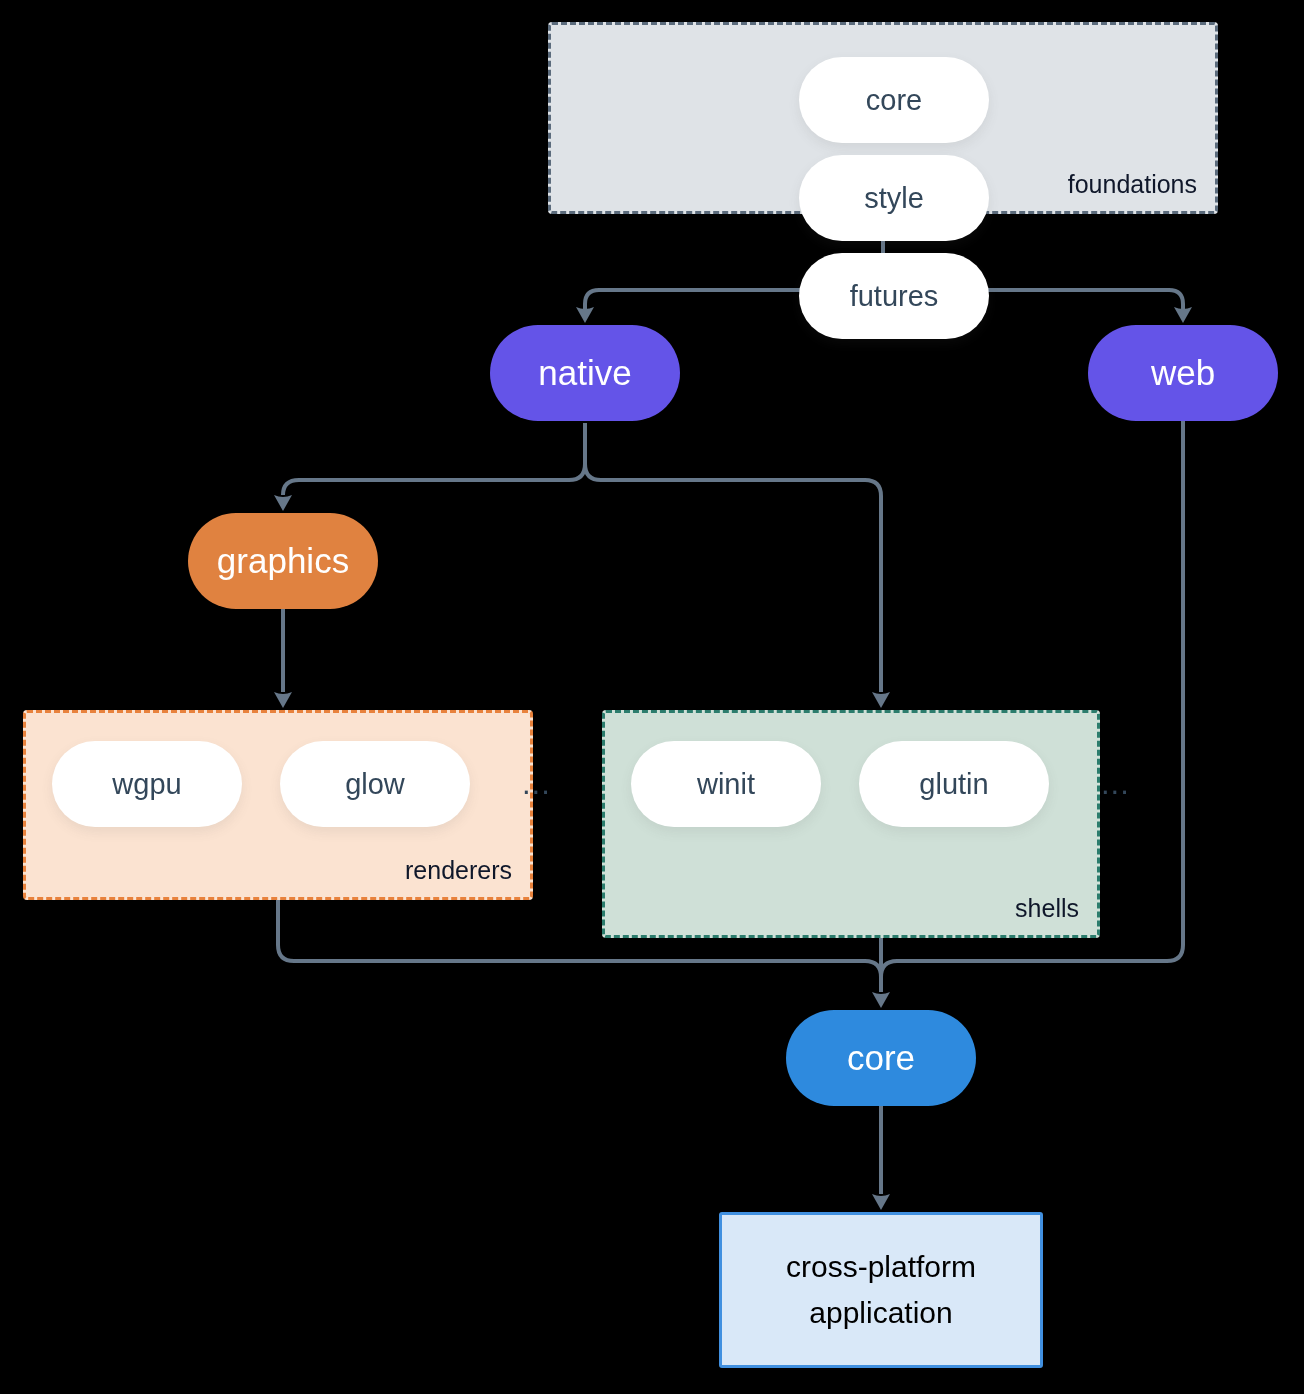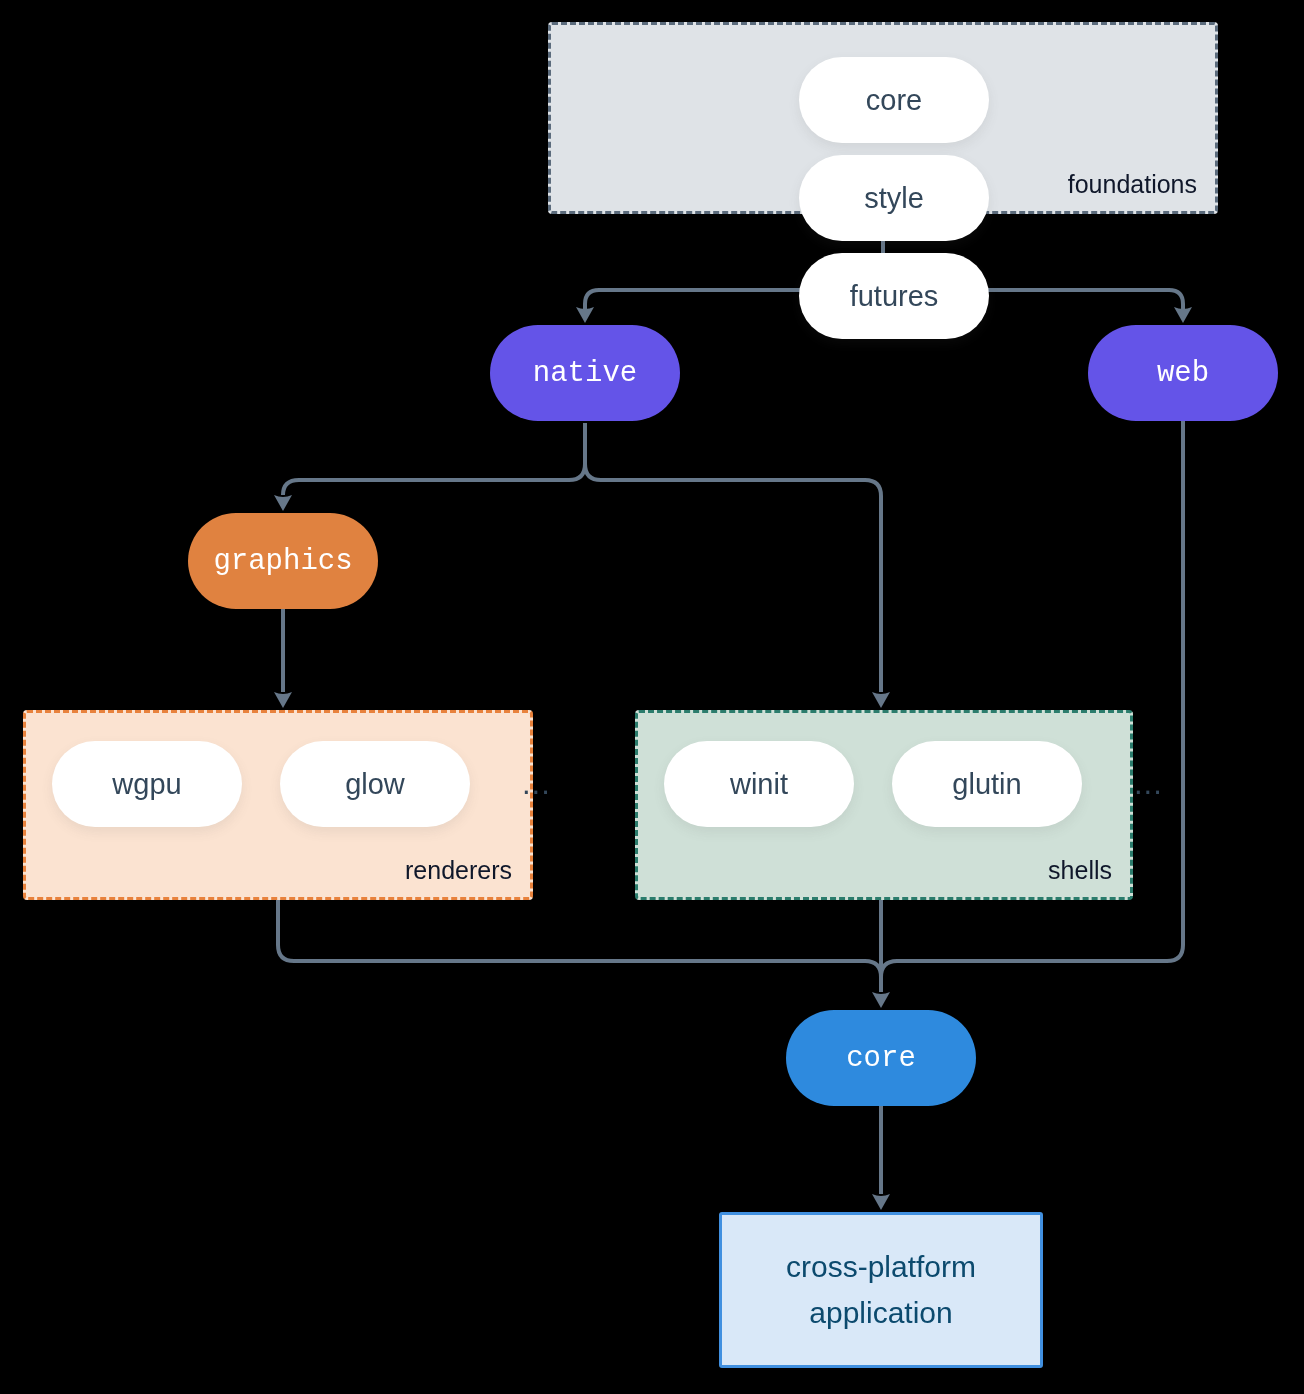--- a/index.html
+++ b/index.html
@@ -7,21 +7,21 @@
     position:relative;width:1304px;height:1394px;background:#000000;
     font-family:"Liberation Sans",sans-serif;overflow:hidden;
   }
   .connectors{position:absolute;left:0;top:0;width:1304px;height:1394px;}
   .edge{fill:none;stroke:#667789;stroke-width:4;}
   .arrowhead{fill:#667789;stroke:none;}
 
   .group{position:absolute;border-radius:4px;box-sizing:border-box;}
   .group-foundations{left:548px;top:22px;width:670px;height:192px;background:#dfe3e7;border:3px dashed #5b6b7c;}
   .group-renderers{left:23px;top:710px;width:510px;height:190px;background:#fbe3d1;border:3px dashed #e8823c;}
-  .group-shells{left:635px;top:710px;width:498px;height:190px;background:#cfe0d7;border:3px dashed #2b7c6c;}
+  .group-shells{left:602px;top:710px;width:498px;height:228px;background:#cfe0d7;border:3px dashed #2b7c6c;}
 
   .pill-row{display:flex;align-items:center;}
   .row-foundations{padding:32px 0 0 22px;gap:12px;flex-direction:column;}
   .row-inner{padding:28px 0 0 26px;gap:38px;}
 
   .white-pill{
     width:190px;height:86px;background:#ffffff;border-radius:43px;
     display:flex;align-items:center;justify-content:center;
     font-size:29px;color:#33475a;box-shadow:0 5px 12px rgba(90,90,90,0.10);
     flex:0 0 auto;
@@ -29,32 +29,32 @@
   .ellipsis{font-size:31px;color:#33475a;margin-left:14px;letter-spacing:1px;}
 
   .group-label{
     position:absolute;right:18px;bottom:12px;
     font-size:25px;color:#0f172a;
   }
 
   .node{
     position:absolute;width:190px;height:96px;border-radius:48px;
     display:flex;align-items:center;justify-content:center;
-    font-size:29px;color:#ffffff;font-family:Liberation Mono, monospace;
+    font-size:35px;color:#ffffff;
   }
   .node-native{left:490px;top:325px;background:#6454e8;}
   .node-web{left:1088px;top:325px;background:#6454e8;}
   .node-graphics{left:188px;top:513px;background:#e08240;}
   .node-iced{left:786px;top:1010px;background:#2e8ade;}
 
   .app-box{
     position:absolute;left:719px;top:1212px;width:324px;height:156px;
     background:#d9e8f8;border:3px solid #4190e0;border-radius:3px;
     box-sizing:border-box;display:flex;align-items:center;justify-content:center;
-    text-align:center;font-size:30px;line-height:46px;color:#0c4a6e;
+    text-align:center;font-size:30px;line-height:46px;color:#000000;
     padding:0 30px;
   }
 </style>
 </head>
 <body>
 
 <div class="canvas">
 
   <svg class="connectors" viewBox="0 0 1304 1394" xmlns="http://www.w3.org/2000/svg">
 

